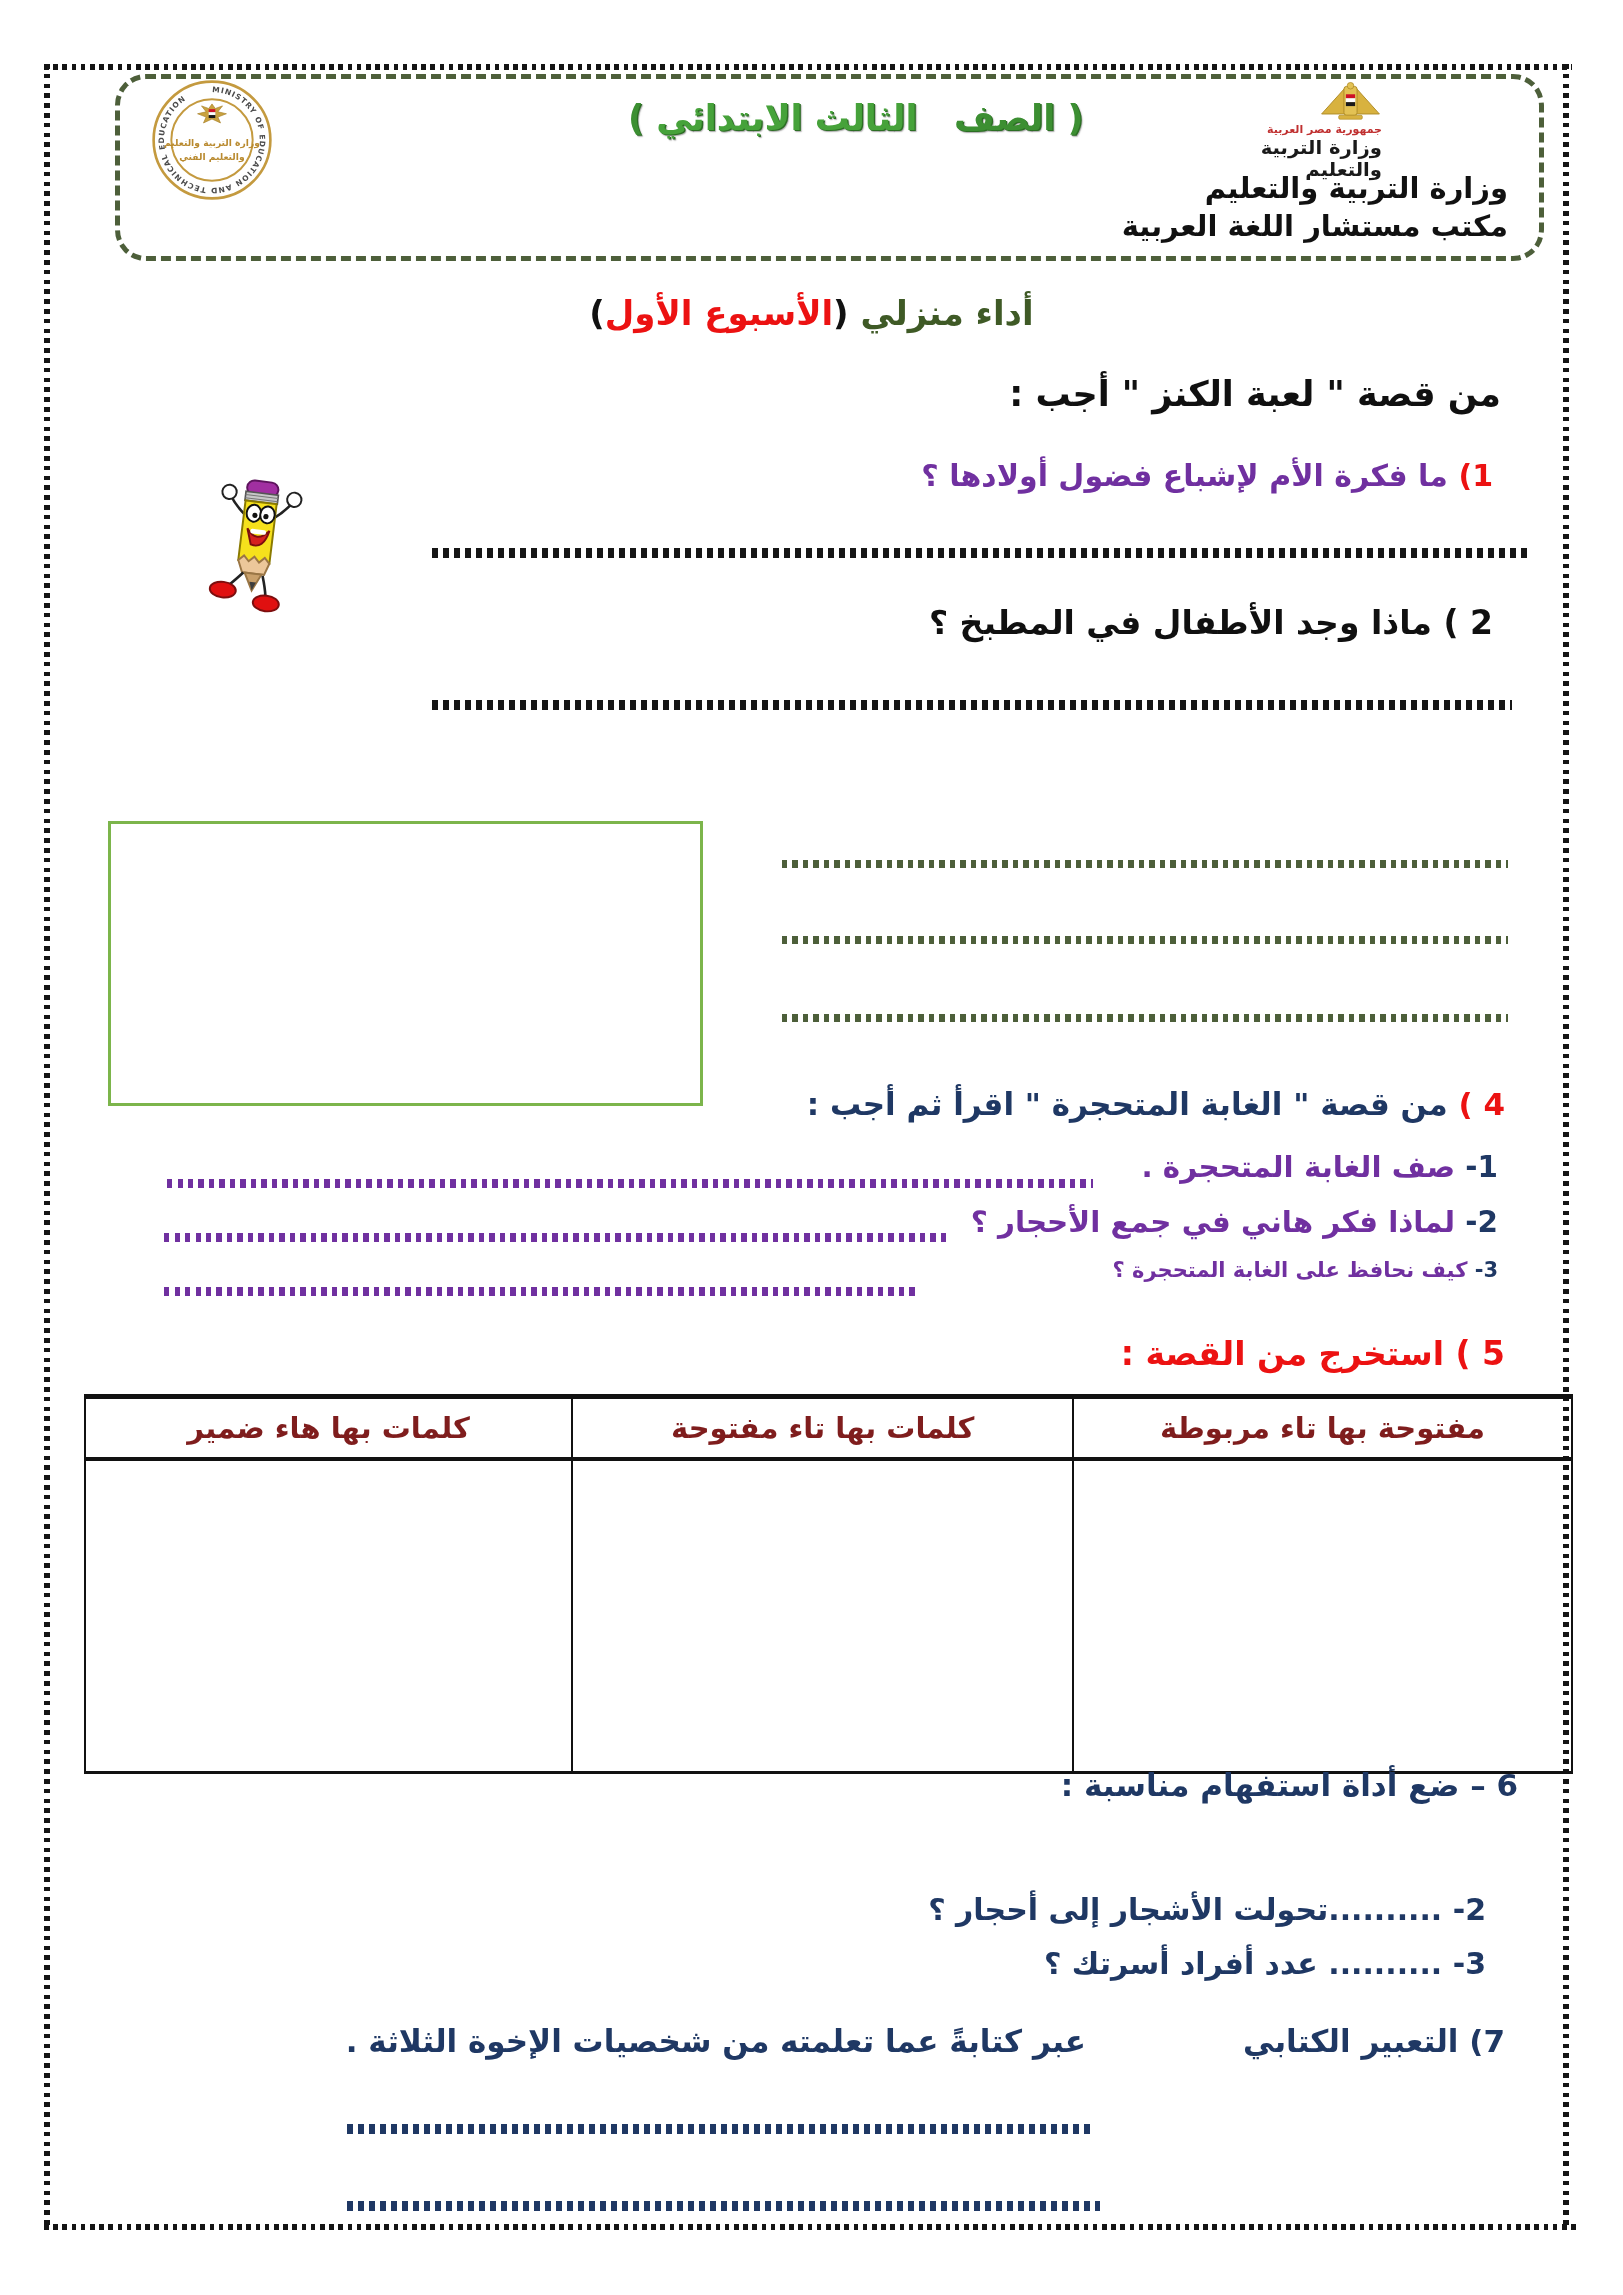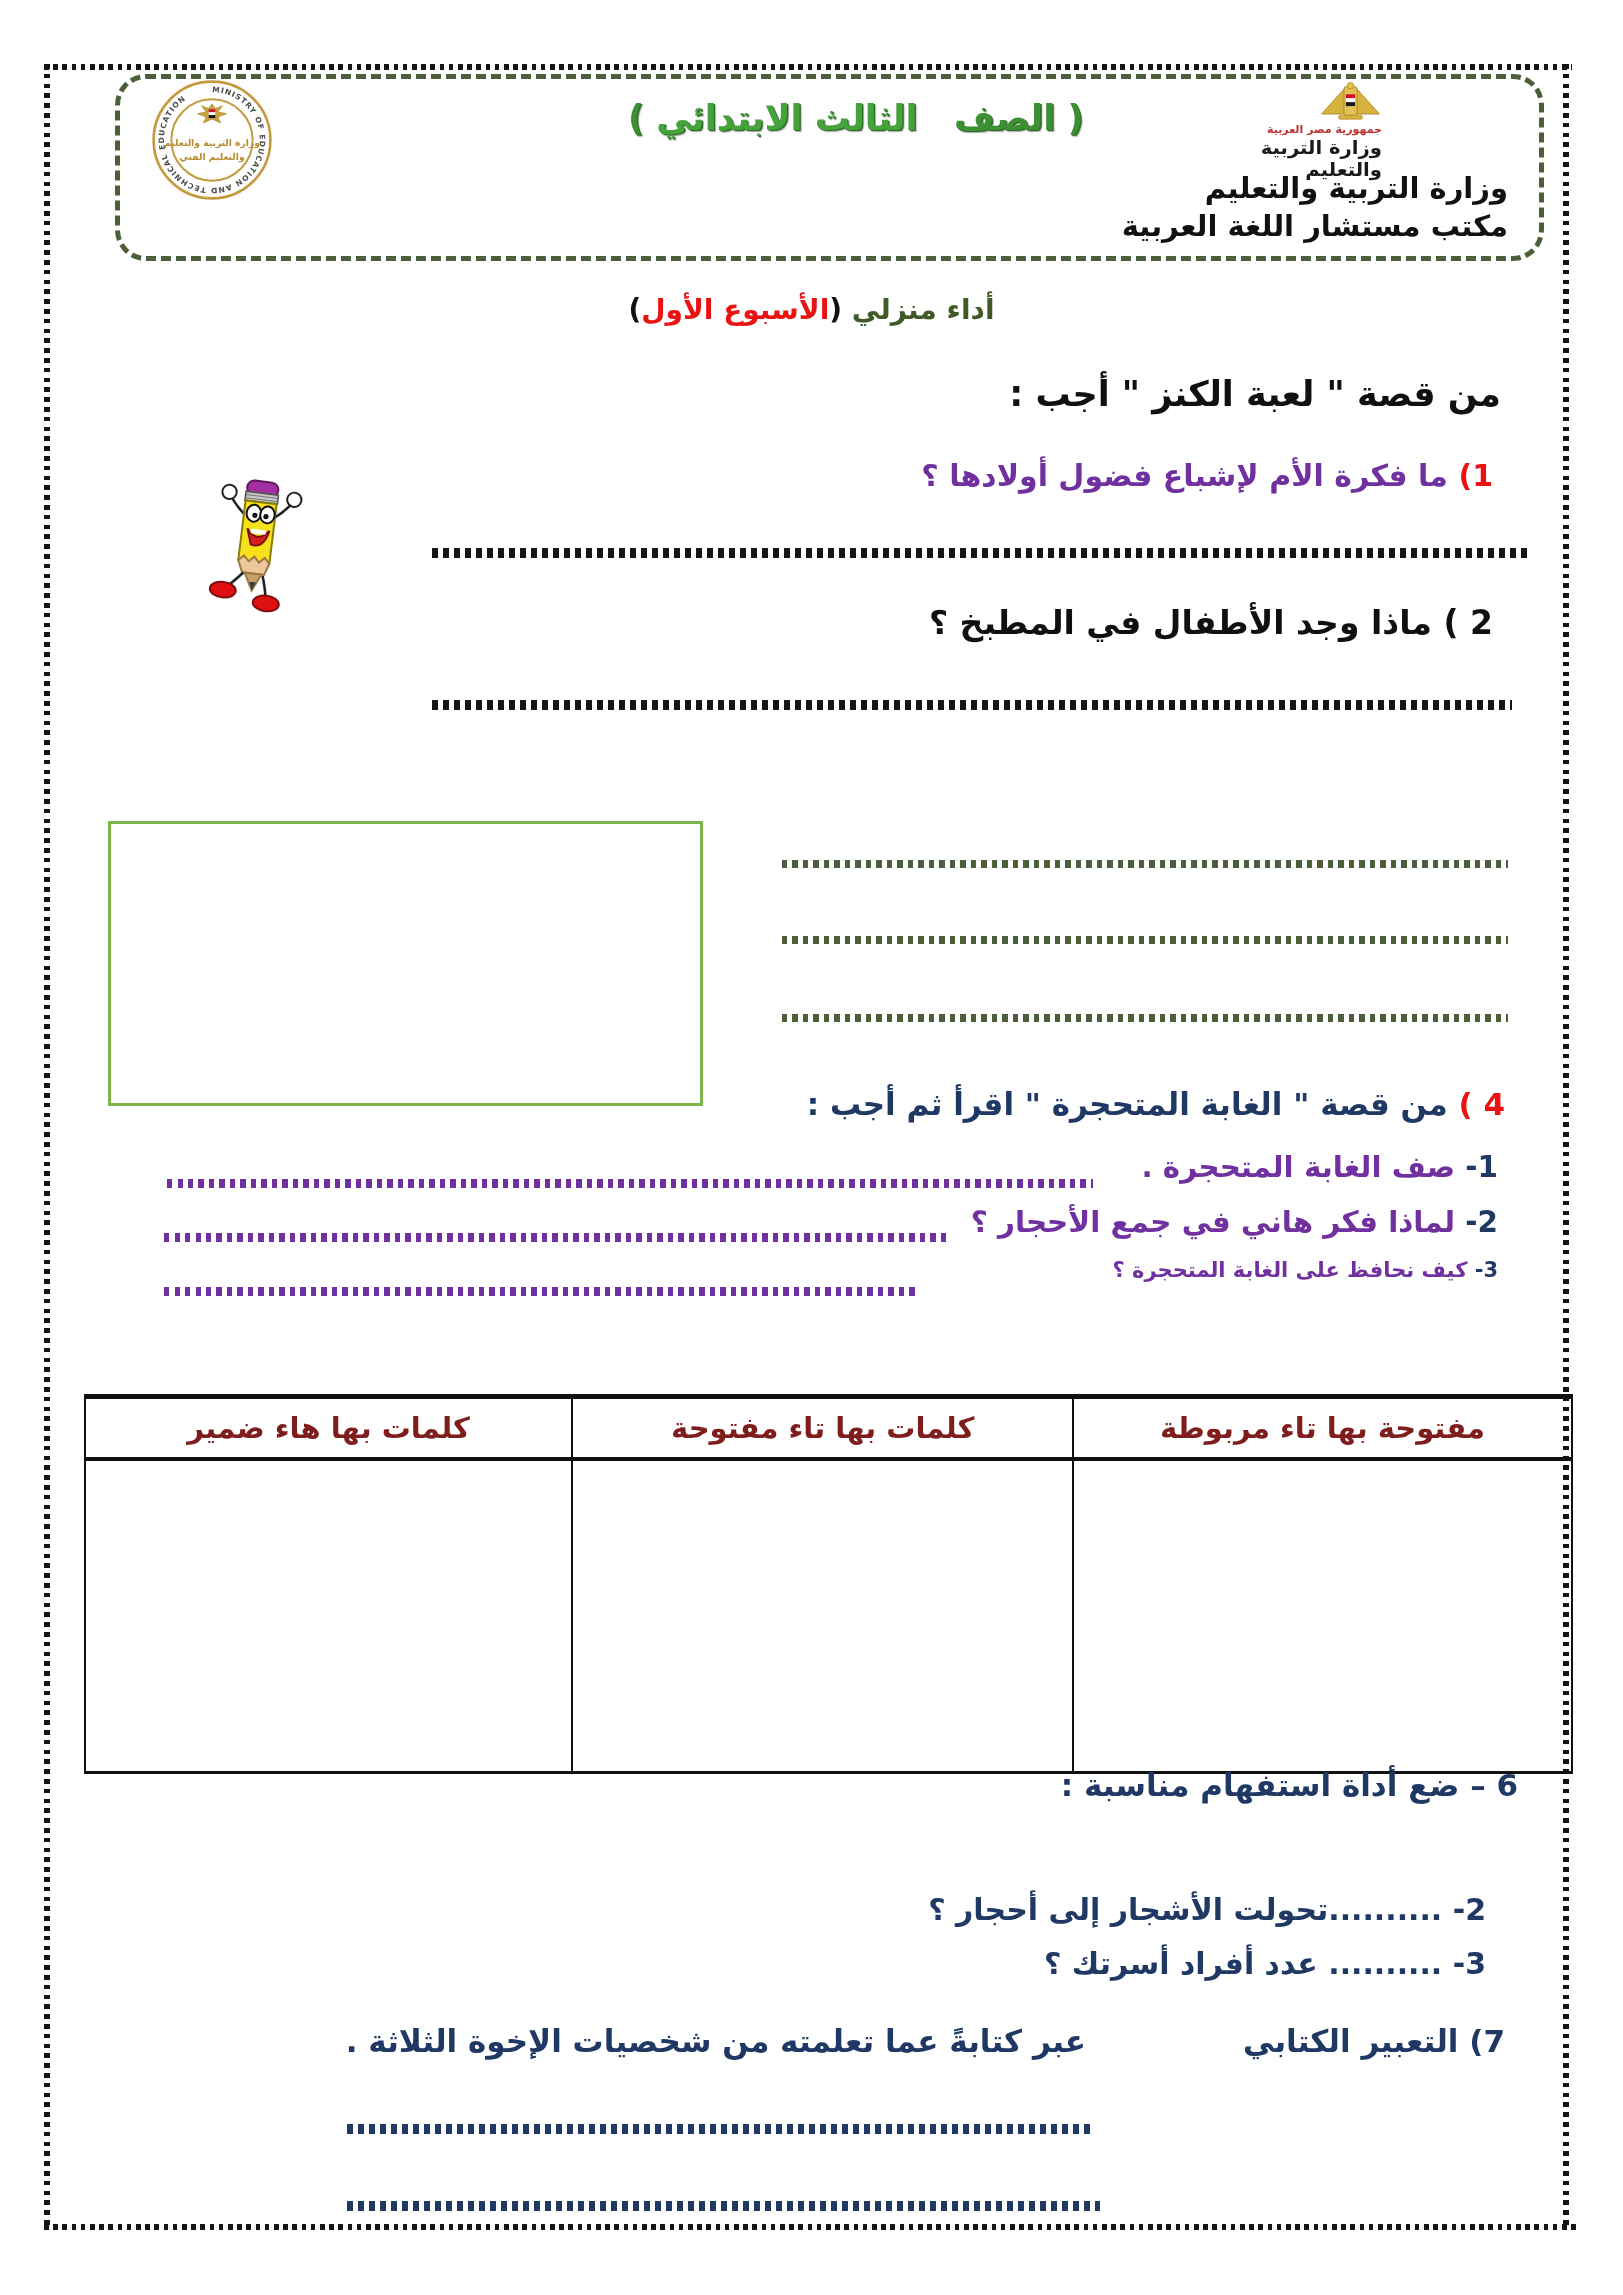--- a/index.html
+++ b/index.html
@@ -18,21 +18,21 @@
     border:5.2px dashed #4d5f3a;border-radius:31px;background:transparent;
   }
   .class-label{left:628px;top:98px;font-size:35px;font-weight:bold;color:#46a23a;
     text-shadow:1.3px 1.3px 0 #2c6e24,2px 2px 1.3px rgba(0,0,0,.35);}
   .class-label .pn{color:#3c8f32;}
   .emblem{position:absolute;left:1212px;top:81px;width:170px;display:flex;flex-direction:column;align-items:flex-end;}
   .country-name{font-size:11px;font-weight:bold;color:#c03030;margin-top:1.3px;}
   .ministry-callig{font-size:19.6px;font-weight:bold;color:#1a1a1a;transform:scaleY(.95);}
   .ministry-block{right:115px;top:169px;font-size:29px;font-weight:bold;color:#111;text-align:right;line-height:1.32;white-space:nowrap;}
   
-  .hw-title{left:50%;top:293px;transform:translateX(-50%);font-size:28px;font-weight:bold;}
+  .hw-title{left:50%;top:293px;transform:translateX(-50%);font-size:34px;font-weight:bold;}
   .hw-title .t-main{color:#3f5a26;}
   .hw-title .t-paren{color:#111;}
   .hw-title .t-week{color:#ec1212;}
   
   .q{font-weight:bold;}
   .red{color:#ec1212;}
   .purple{color:#7030a0;margin-left:48px;}
   .navy{color:#1f3864;}
   .black{color:#101010;}
   
@@ -183,20 +183,24 @@
     <span class="purple">لماذا فكر هاني في جمع الأحجار ؟</span>
   </div>
   <div class="dots dots-purple" style="left:164px;top:1233px;width:782px;"></div>
 
   <div class="abs rtl q" style="right:125px;top:1258px;font-size:21px;">
     <span class="navy">3-</span>
     <span class="purple">كيف نحافظ على الغابة المتحجرة ؟</span>
   </div>
   <div class="dots dots-purple" style="left:164px;top:1287px;width:753px;"></div>
 
+  <div class="abs rtl q" style="right:118px;top:1334px;font-size:33px;">
+    <span class="red">5 )</span>
+    <span class="red">استخرج من القصة :</span>
+  </div>
 
   <table class="xtable">
     <tbody>
         <tr>
       <th class="c-right">مفتوحة بها تاء مربوطة</th>
       <th class="c-mid">كلمات بها تاء مفتوحة</th>
       <th class="c-left">كلمات بها هاء ضمير</th>
     </tr>
     <tr>
       <td></td>

